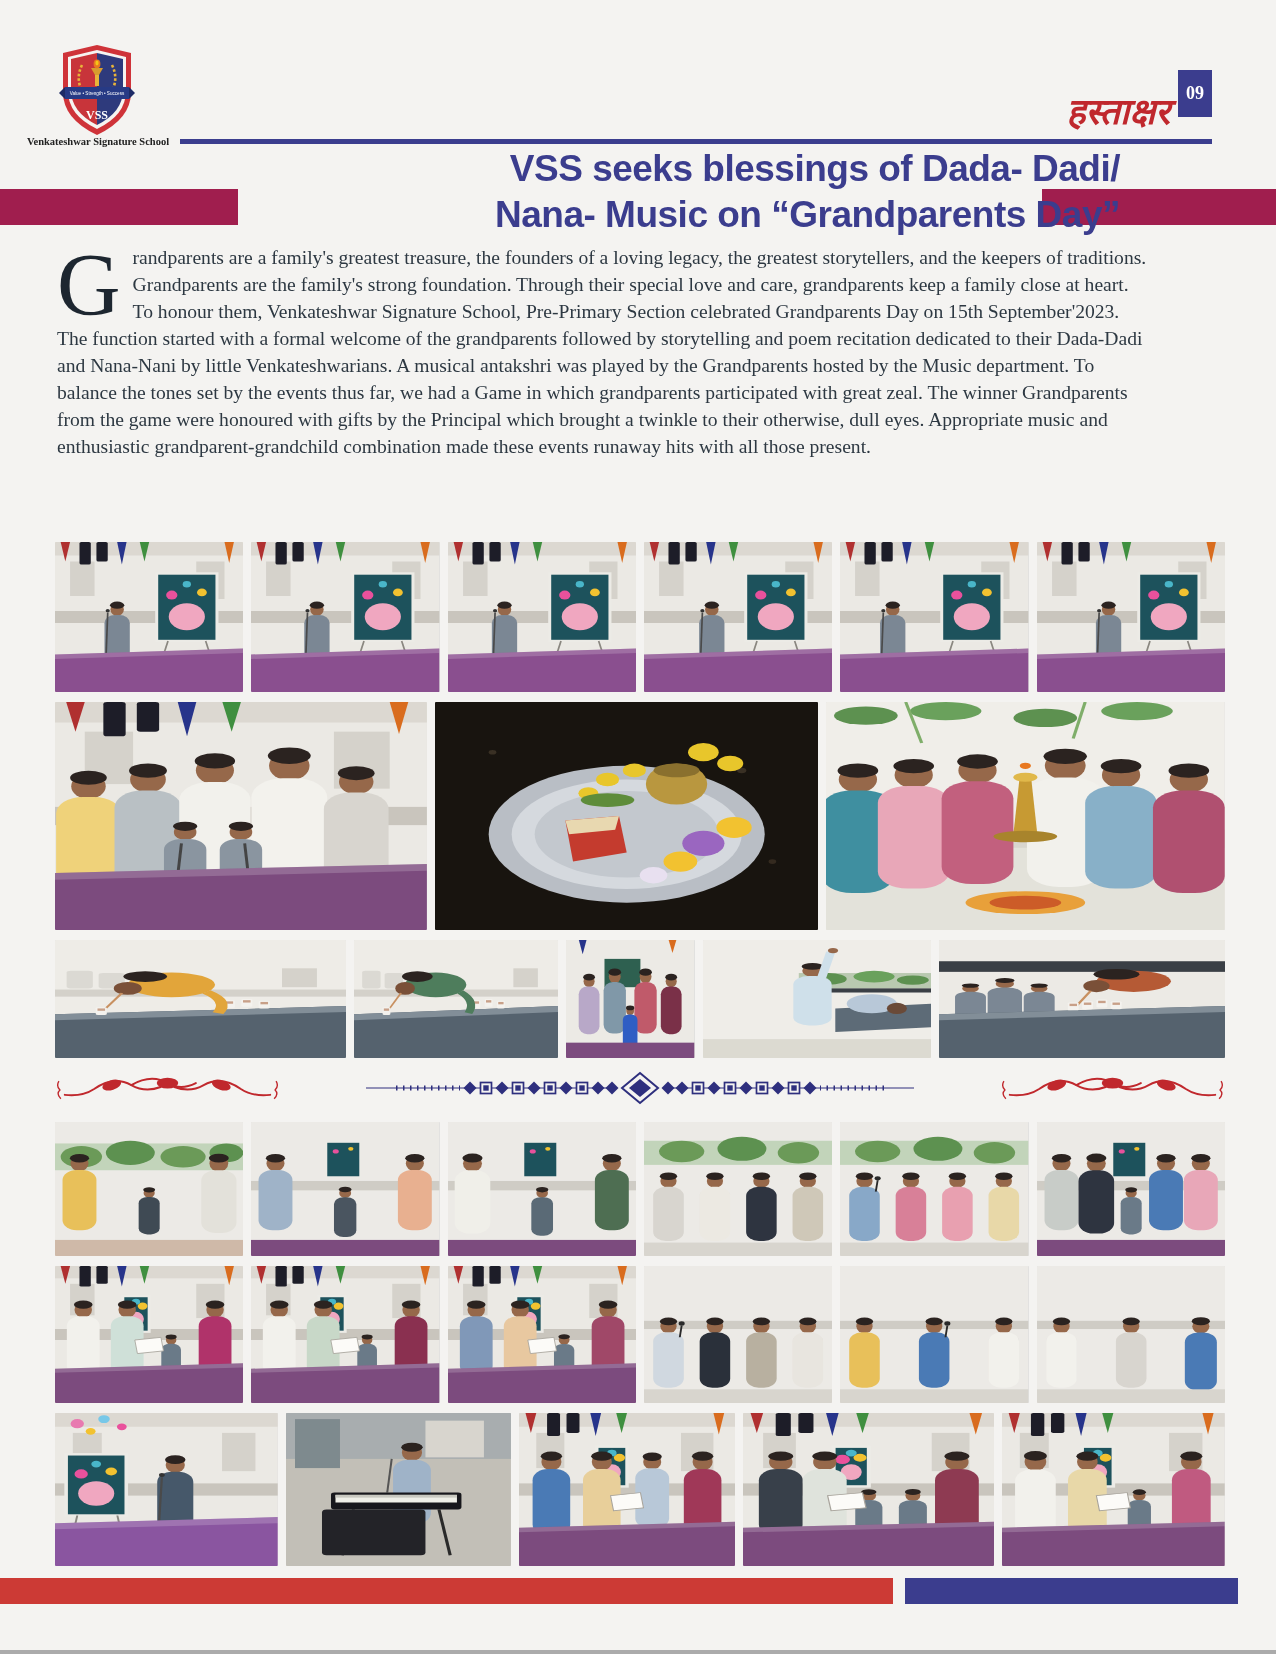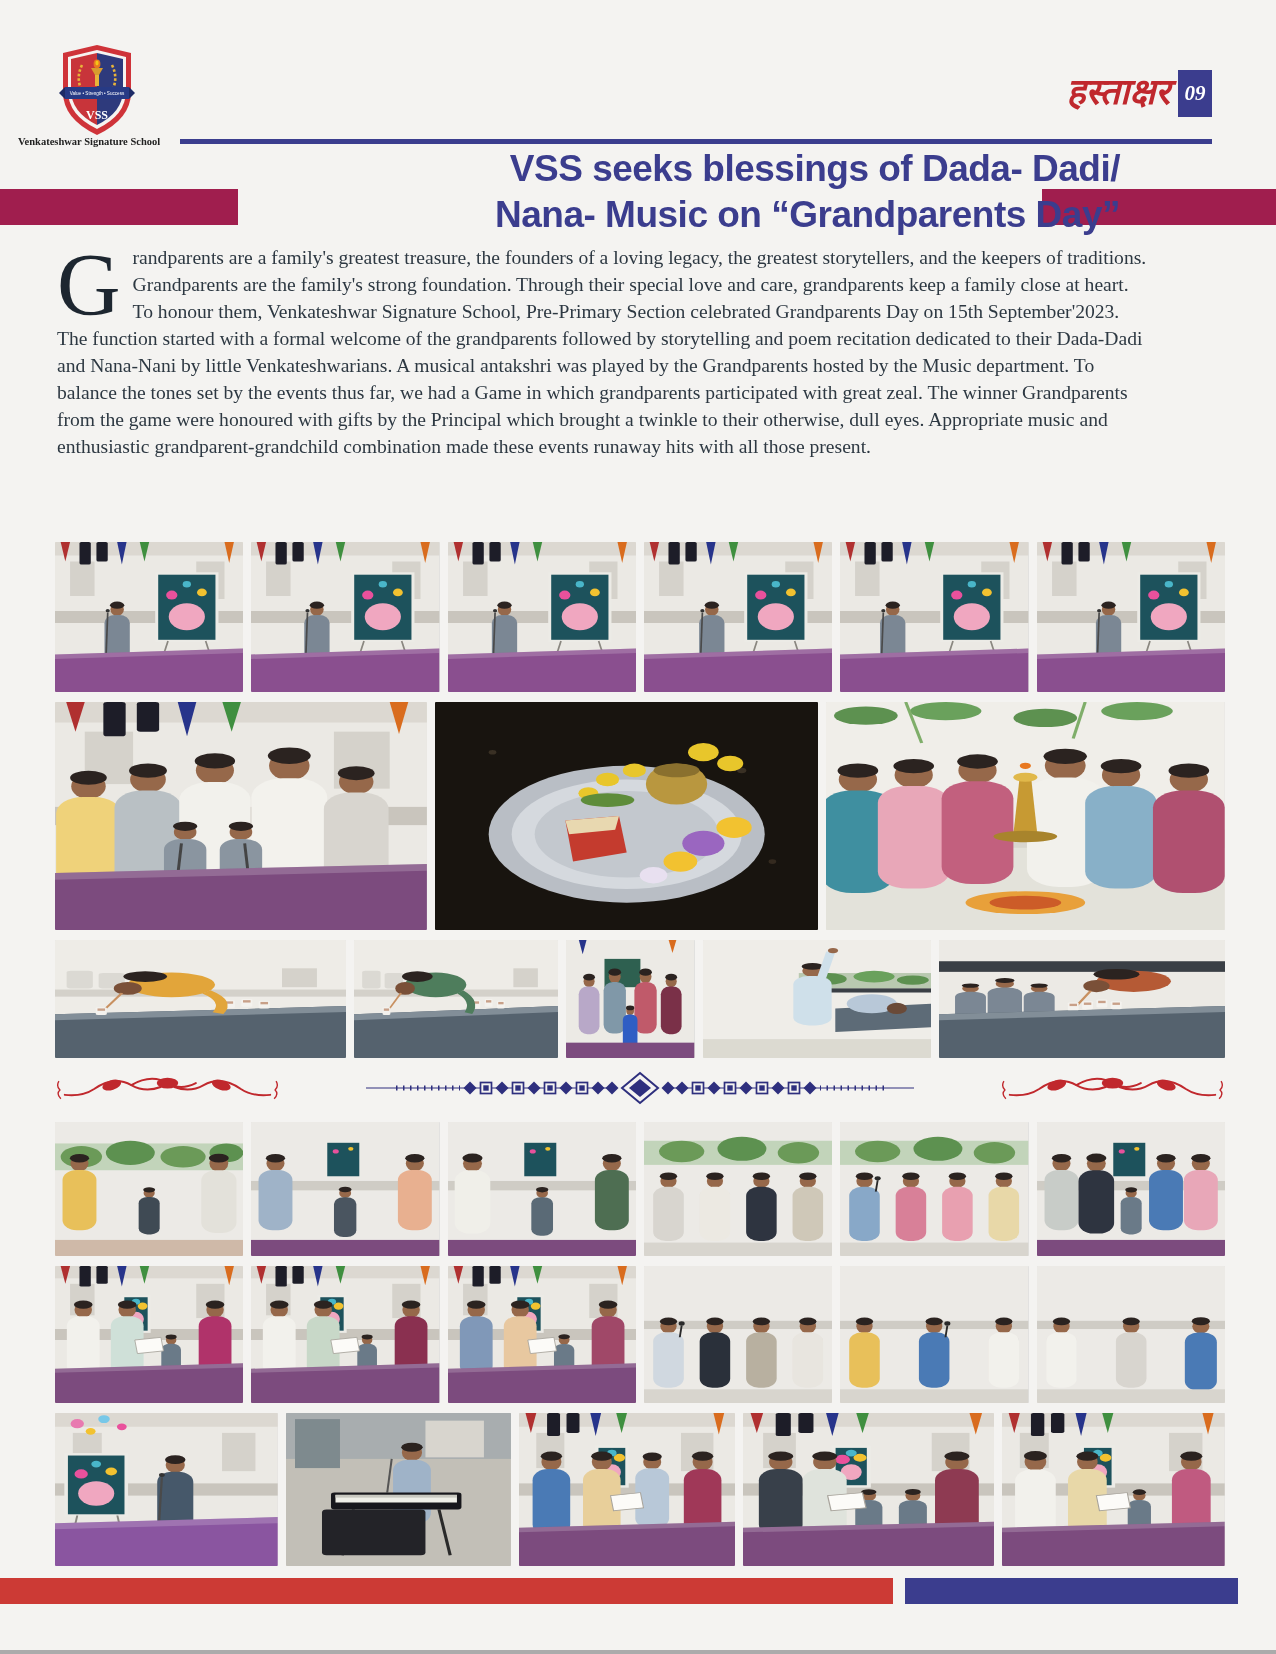--- a/index.html
+++ b/index.html
@@ -1,25 +1,25 @@
 <!DOCTYPE html>
 <html style="--page-bg: #f4f3f1; --maroon: #a01e4e; --indigo: #3b3d8e; --red: #c0282d; --footer-red: #cc3a35; --body-ink: #2d3842;"><head>
 <meta charset="utf-8">
 <style>
   html,body{margin:0;padding:0;background:#e9e8e6;}
   .page{position:relative;width:1276px;height:1654px;background:var(--page-bg,#f4f3f1);
         overflow:hidden;font-family:"Liberation Sans",sans-serif;}
   
   .logo{position:absolute;left:55px;top:42px;}
-  .school-name{position:absolute;left:18px;top:136px;width:160px;
+  .school-name{position:absolute;left:18px;top:136px;width:160px;text-align:center;
     font-family:"Liberation Serif",serif;font-weight:bold;font-size:10.5px;color:#222;}
-  .masthead{position:absolute;top:66px;right:106px;font-family:"Liberation Serif",serif;
+  .masthead{position:absolute;top:86px;right:106px;font-family:"Liberation Serif",serif;
     font-style:italic;font-weight:bold;font-size:36px;color:var(--red,#c0282d);white-space:nowrap;}
   .pagebox{position:absolute;top:70px;right:64px;width:34px;height:47px;background:var(--indigo,#3b3d8e);
-    color:#fff;font-family:"Liberation Serif",serif;font-weight:bold;font-size:21px;line-height:47px;text-align:center;font-style:italic;}
+    color:#fff;font-family:"Liberation Serif",serif;font-weight:bold;font-size:18px;line-height:47px;text-align:center;}
   .header-rule{position:absolute;left:180px;top:139px;width:1032px;height:5px;background:var(--indigo,#3b3d8e);}
   
   .bar{position:absolute;top:189px;height:36px;background:var(--maroon,#a01e4e);}
   .bar-left{left:0;width:238px;}
   .bar-right{left:1042px;width:234px;}
   .title{position:absolute;left:140px;top:146px;width:980px;text-align:right;
     color:var(--indigo,#3b3d8e);font-weight:bold;font-size:37px;line-height:46px;letter-spacing:-0.5px;}
   
   .article{position:absolute;left:57px;top:244px;width:1095px;color:var(--body-ink,#2d3842);
     font-family:"Liberation Serif",serif;font-size:19.6px;line-height:27px;}

